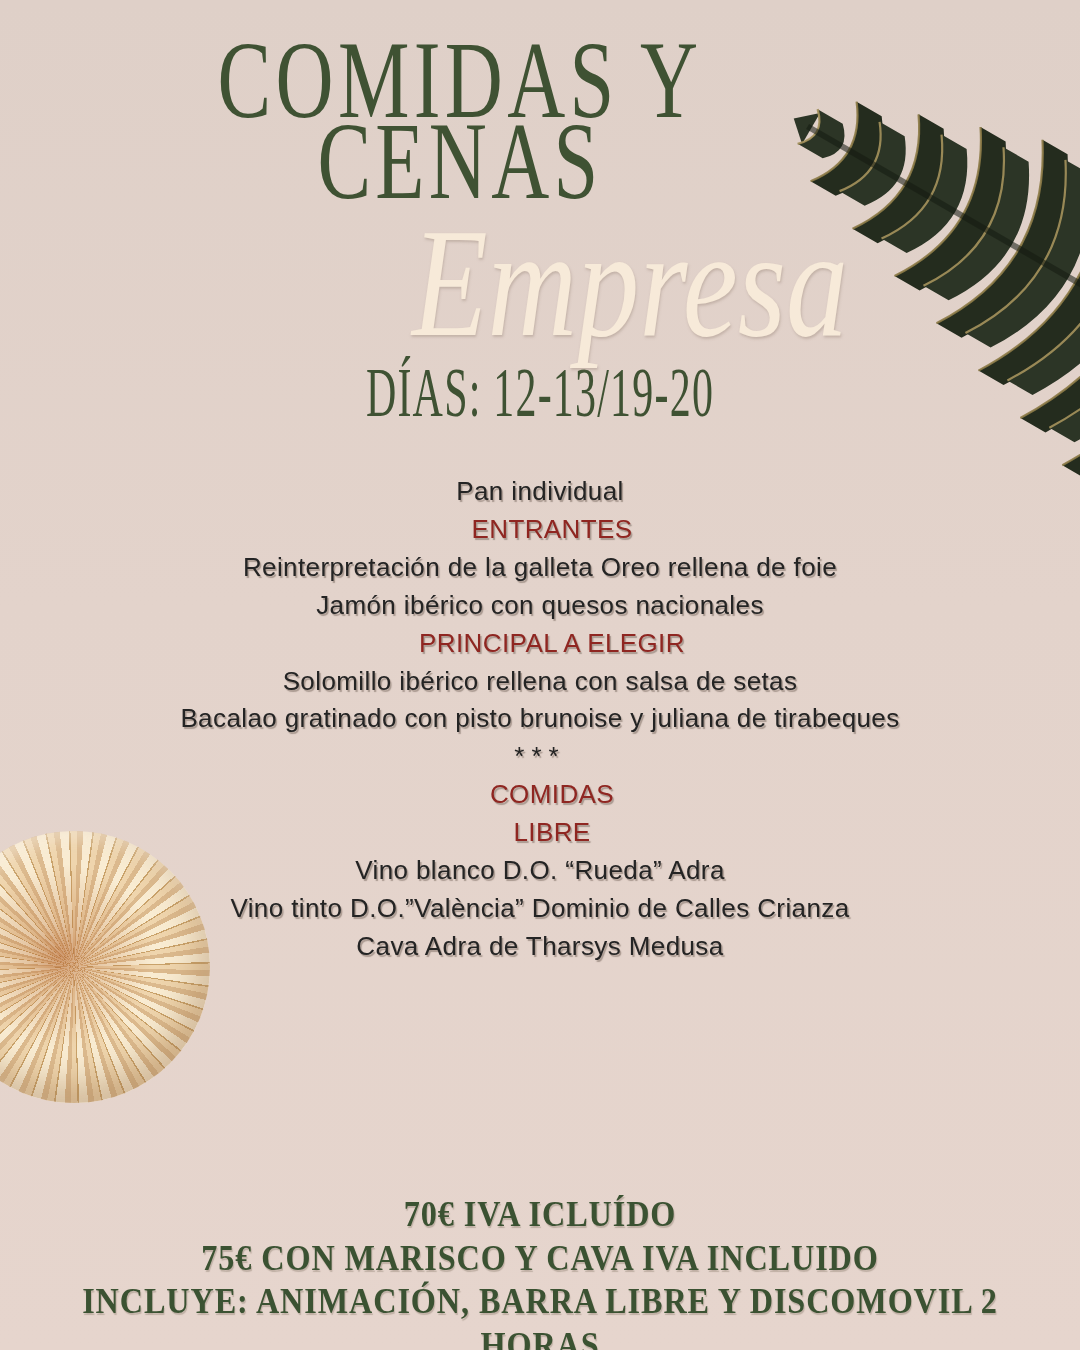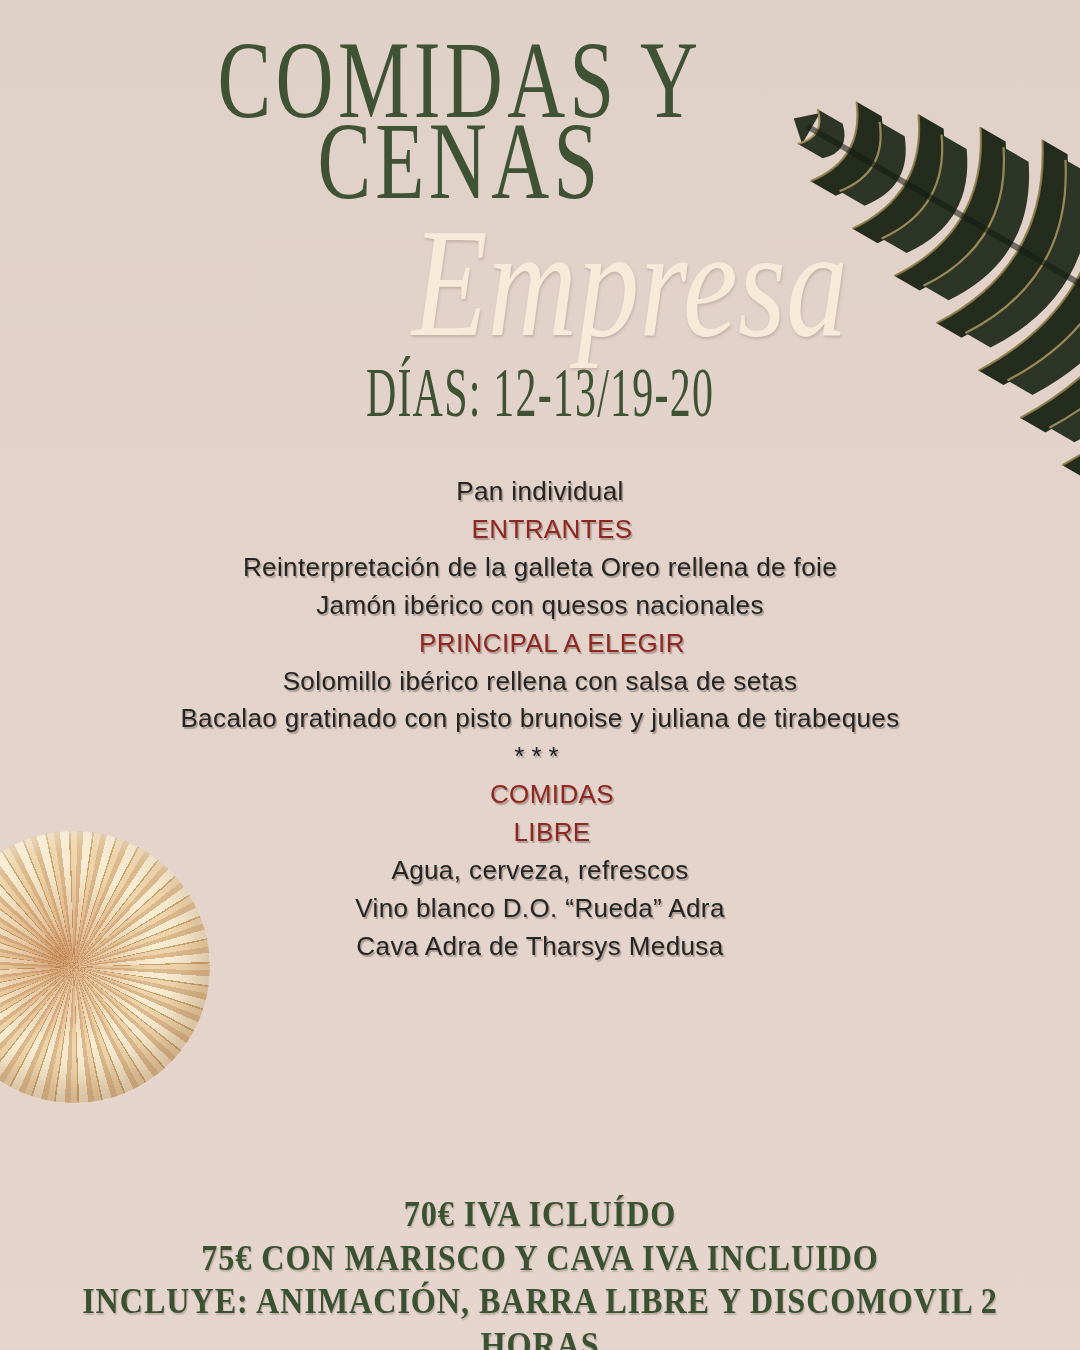--- a/index.html
+++ b/index.html
@@ -131,22 +131,22 @@
       <div class="item">Pan individual</div>
       <div class="section">ENTRANTES</div>
       <div class="item">Reinterpretación de la galleta Oreo rellena de foie</div>
       <div class="item">Jamón ibérico con quesos nacionales</div>
       <div class="section">PRINCIPAL A ELEGIR</div>
       <div class="item">Solomillo ibérico rellena con salsa de setas</div>
       <div class="item">Bacalao gratinado con pisto brunoise y juliana de tirabeques</div>
       <div class="separator">***</div>
       <div class="section">COMIDAS</div>
       <div class="section">LIBRE</div>
-      <div class="item">Agua, cerveza, refrescos</div>
       <div class="item">Vino blanco D.O. “Rueda” Adra</div>
+      <div class="item">Vino tinto D.O.”València” Dominio de Calles Crianza</div>
       <div class="item">Cava Adra de Tharsys Medusa</div>
     </main>
 
   <footer class="pricing" id="pricing-block">
       <div>70€ IVA ICLUÍDO</div>
       <div>75€ CON MARISCO Y CAVA IVA INCLUIDO</div>
       <div>INCLUYE: ANIMACIÓN, BARRA LIBRE Y DISCOMOVIL 2 HORAS</div>
     </footer>
 
 </div>

